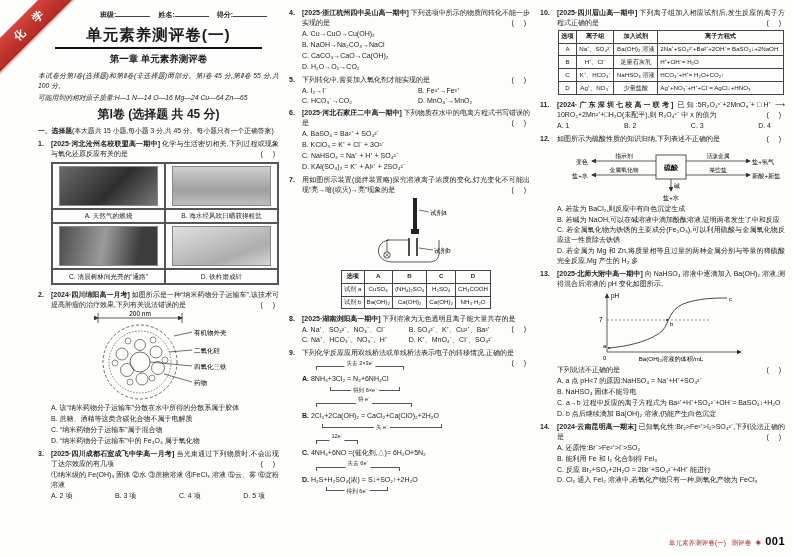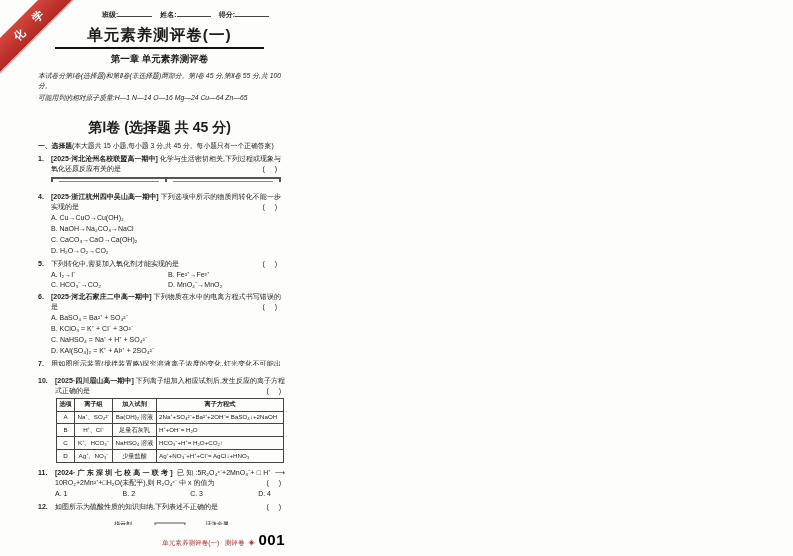--- a/index.html
+++ b/index.html
@@ -5,32 +5,32 @@
   * { margin:0; padding:0; box-sizing:border-box; }
   html,body { width:793px; height:556px; background:#f4f2ee; }
   body { font-family:"Liberation Sans", sans-serif; color:#1c1c1c; font-size:7px; line-height:1.42; }
   #sheet { position:relative; width:793px; height:556px; background:#fdfdfb; overflow:hidden; padding:8px 8px 6px 38px; }
 
   
   .ribbon { position:absolute; top:14px; left:-26px; width:110px; transform:rotate(-45deg);
     background:linear-gradient(180deg,#d4453c,#b02a24); color:#fff; text-align:center;
     font-size:11px; font-weight:bold; letter-spacing:6px; padding:4px 0 4px 6px; box-shadow:0 1px 2px rgba(0,0,0,.4); }
 
-  .cols { display:flex; gap:10px; height:100%;flex-direction:column; }
+  .cols { display:flex; gap:10px; height:100%; }
   .col { width:243px; height:100%; overflow:hidden; }
 
   
   .meta { font-size:7px; text-align:right; margin:2px 6px 4px 0; color:#222; }
   .meta b { font-weight:bold; }
   .blank { display:inline-block; width:34px; border-bottom:1px solid #444; height:7px; margin-right:6px; }
   .title { text-align:center; font-size:15.5px; font-weight:bold; letter-spacing:1px; padding-bottom:1px;
            border-bottom:2.2px solid #111; width:86%; margin:0 auto; }
   .subtitle { text-align:center; font-size:9.5px; font-weight:bold; margin:3px 0 6px; }
   .intro { font-size:6.8px; font-style:italic; margin:2px 0; text-align:justify; }
-  .sec { text-align:center; font-weight:bold; font-size:14px; margin:16px 0 3px; }
+  .sec { text-align:center; font-weight:bold; font-size:12px; margin:4px 0 3px; }
   .part { font-size:6.8px; margin-bottom:3px; text-align:justify; }
   .part b { font-weight:bold; }
 
   .q { display:flex; margin-bottom:3px; }
   .q .num { width:13px; font-weight:bold; flex:none; }
   .q .body { flex:1; min-width:0; }
   .stem { text-align:justify; }
   .src { font-weight:bold; }
   .paren { float:right; letter-spacing:4px; }
   .opt { margin-top:1px; text-align:justify; }
@@ -57,21 +57,21 @@
   .q9o { margin:6px 0 7px; }
   .brline { display:inline-block; position:relative; height:4px; border:0.8px solid #555; margin-left:14px; margin-bottom:1px; }
   .brline.top { border-bottom:none; }
   .brline.bot { border-top:none; margin-top:1px; margin-bottom:0; }
   .brlabel { position:absolute; left:50%; transform:translateX(-50%); font-size:5.6px; background:#fdfdfb; padding:0 2px; white-space:nowrap; }
   .brline.top .brlabel { top:-7.5px; }
   .brline.bot .brlabel { top:0.5px; }
   .weq { white-space:nowrap; }
 
   .footer { text-align:right; font-size:6.6px; margin-top:4px; color:#a33; }
-  .footer .pg { color:#000; font-weight:bold; font-size:15px; letter-spacing:0.5px; }
+  .footer .pg { color:#000; font-weight:bold; font-size:11px; letter-spacing:0.5px; }
 </style>
 </head>
 <body>
 
 <div id="sheet">
   <div class="ribbon"><span>化 学</span></div>
 
   <div class="cols">
 
     <div class="col">

